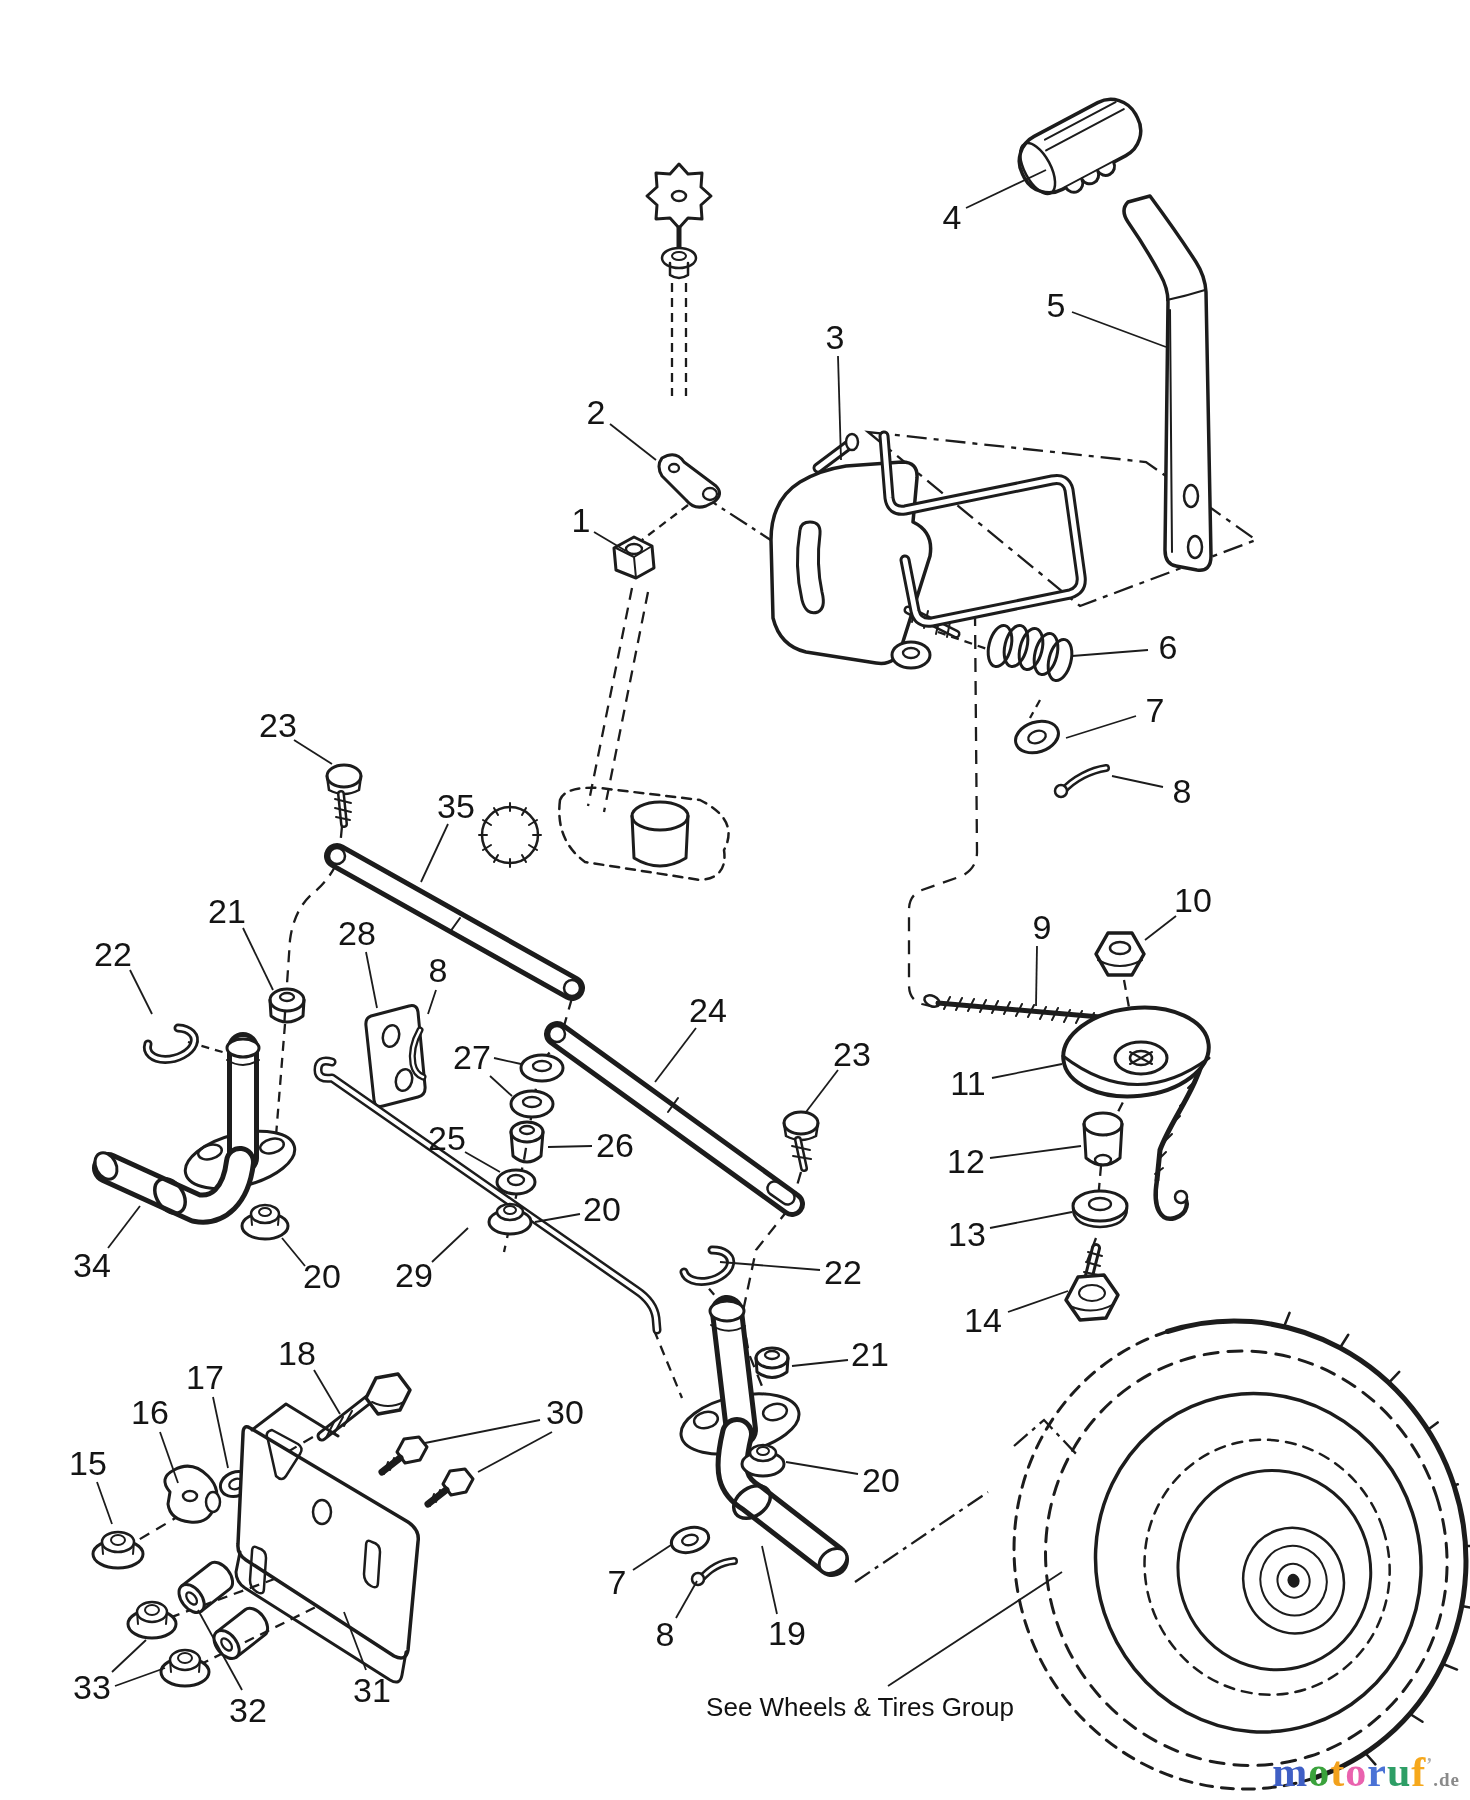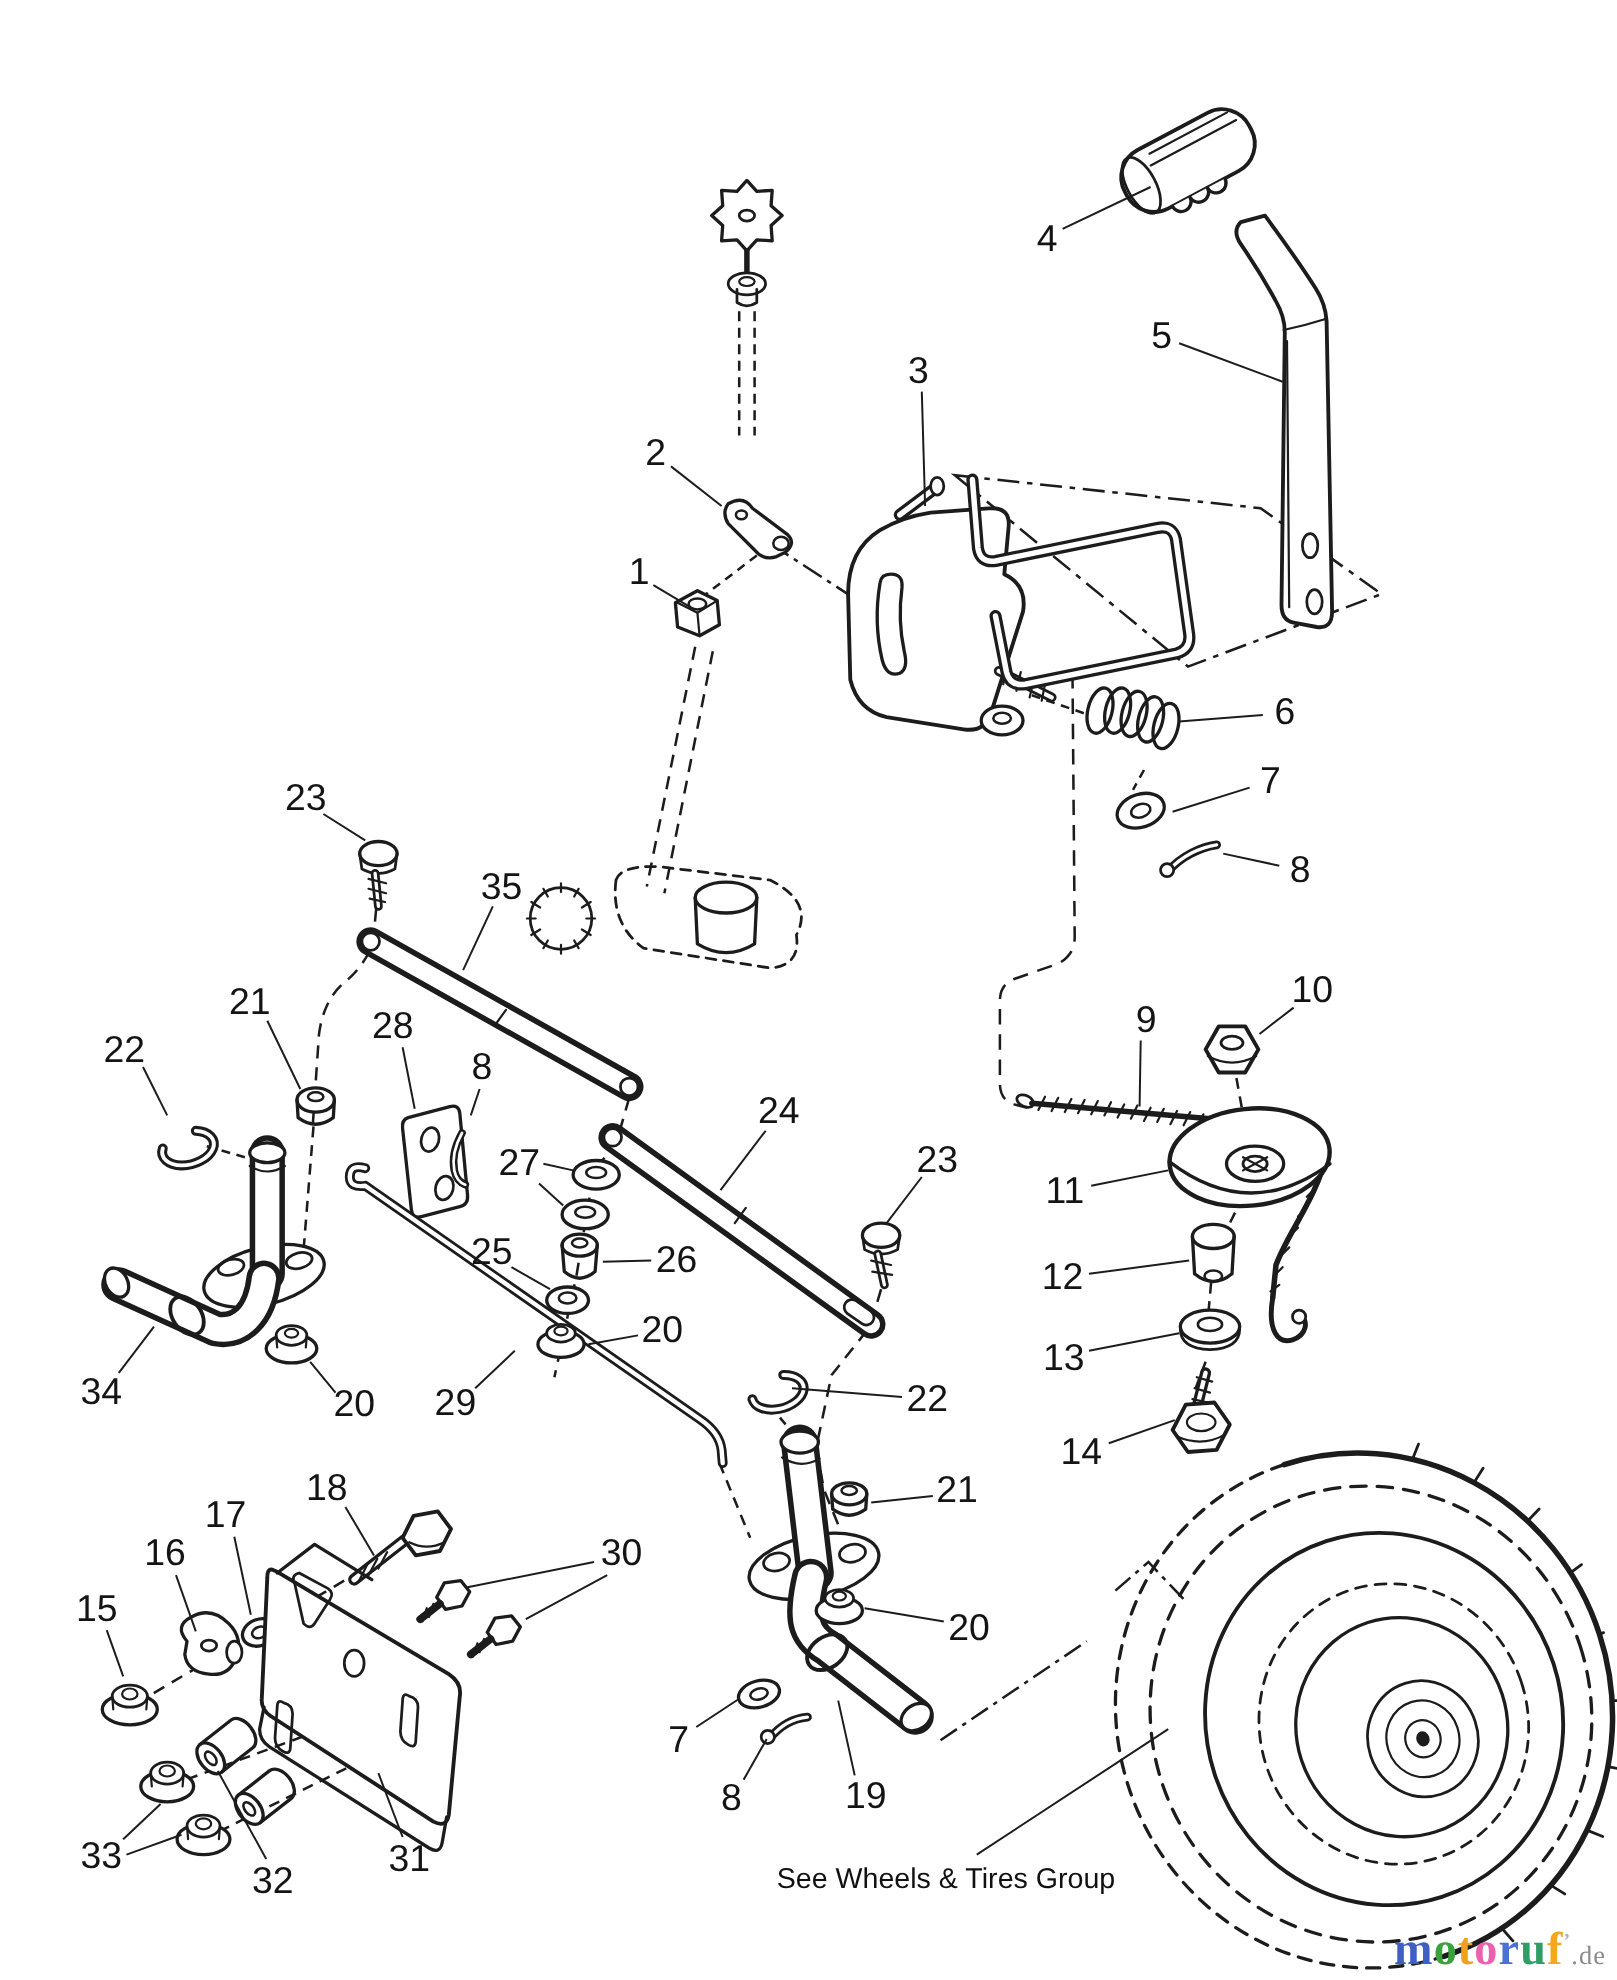--- a/index.html
+++ b/index.html
@@ -12,21 +12,21 @@
   .tube-i{stroke:#fff;fill:none;stroke-linecap:round;stroke-linejoin:round;}
   .ph{stroke:#1c1c1c;fill:none;stroke-width:2.3;}
   #leaders line{stroke:#1c1c1c;stroke-width:1.8;}
   #labels text{font:400 34px "Liberation Sans",sans-serif;fill:#141414;
                text-anchor:middle;dominant-baseline:central;}
   .note-text{font:400 26px "Liberation Sans",sans-serif;fill:#111;text-anchor:middle;}
   .watermark{position:absolute;right:10px;bottom:4px;
              font-family:"Liberation Serif",serif;font-weight:bold;font-size:42px;
              letter-spacing:1px;user-select:none;}
   .watermark .tick{font-size:18px;vertical-align:super;}
-  .watermark .suffix{font-size:24px;font-weight:normal;}
+  .watermark .suffix{font-size:19px;font-weight:bold;}
 </style>
 </head>
 <body>
 
 <div class="stage">
 <svg width="1470" height="1800" viewBox="0 0 1470 1800">
 
   <g>
     <path class="ph" stroke-dasharray="20 7 5 7" d="M868,432 L1146,462 L1256,540 L1080,606 Z"></path>
     <path class="ph" stroke-dasharray="8 6" d="M688,505 L642,540"></path>

